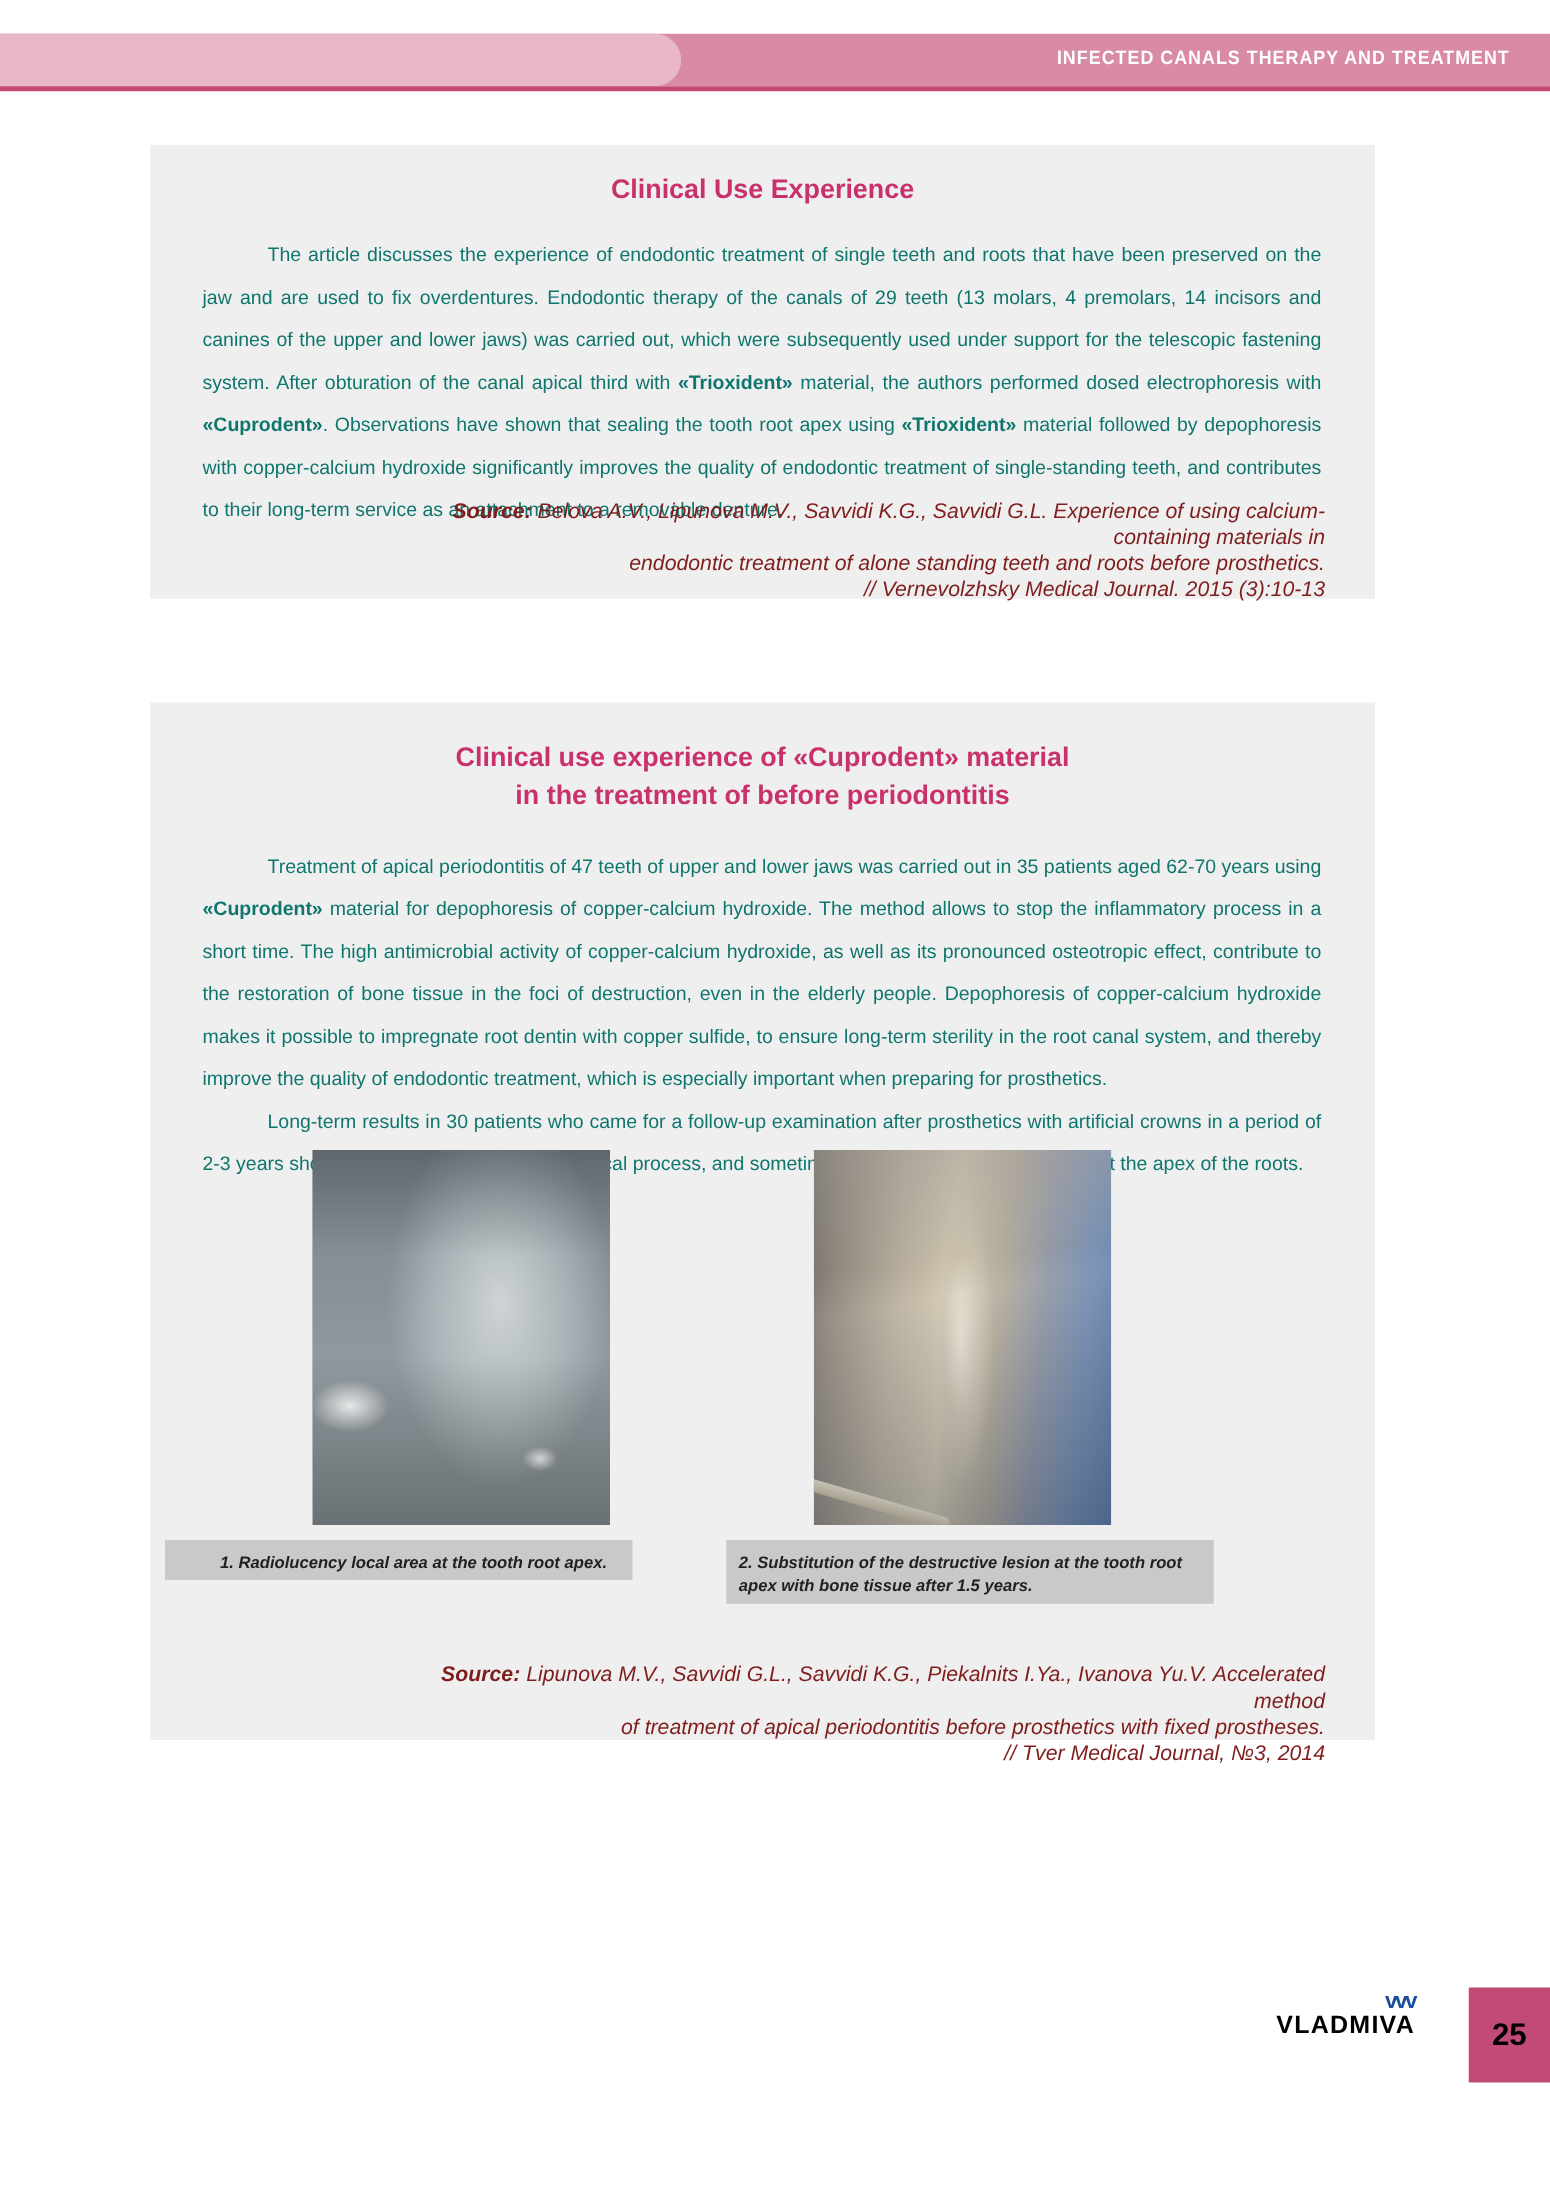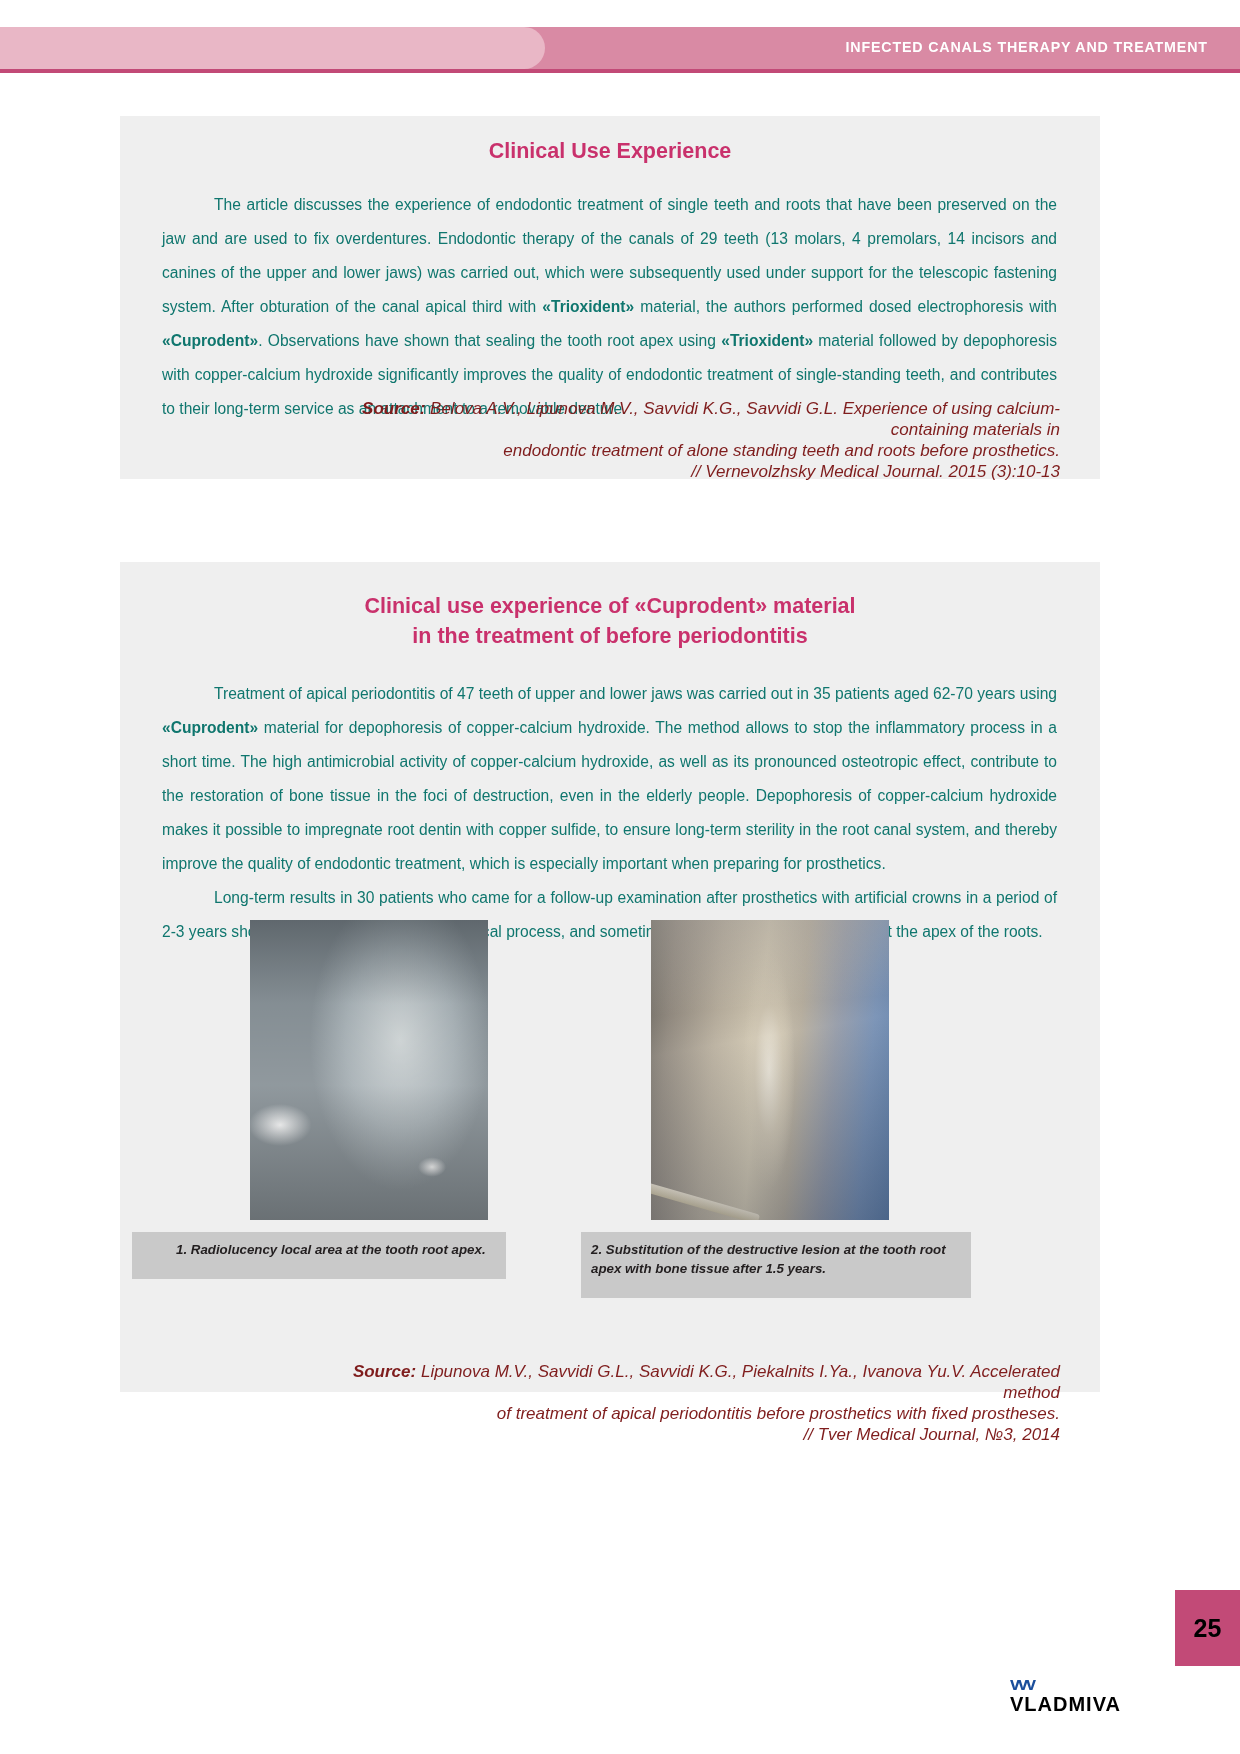--- a/index.html
+++ b/index.html
@@ -115,21 +115,20 @@
     position: absolute;
     left: 180px;
     right: 40px;
     top: 282px;
   }
   #block-2 .source {
     position: absolute;
     left: 200px;
     right: 40px;
     top: 767px;
-    margin-top: 32px;
   }
   .source .lbl { font-weight: bold; font-style: italic; }
 
   
   .figures {
     position: absolute;
     top: 358px;
     left: 0;
     width: 980px;
     height: 370px;
@@ -144,21 +143,21 @@
     overflow: hidden;
     position: relative;
   }
   .fig-cap {
     background: #c9c9c9;
     font-size: 13.3px;
     font-style: italic;
     font-weight: bold;
     line-height: 19px;
     color: #231f20;
-    padding: 8px 10px 20px 12px;
+    padding: 8px 10px 5px 12px;
     margin-top: 12px;
     font-family: "Liberation Sans", sans-serif;
   }
   #fig-1 { left: 130px; }
   #fig-1 .fig-cap { width: 374px; margin-left: -118px; padding-left: 44px; }
   #fig-2 { left: 495px; margin-left: 36px; }
   #fig-2 .fig-cap { width: 390px; margin-left: -70px; padding-left: 10px; }
 
   
   .xray1 {
@@ -216,24 +215,24 @@
     color: #000000;
     font-size: 25px;
     font-weight: bold;
     display: flex;
     align-items: center;
     justify-content: center;
   }
   .logo {
     position: absolute;
     right: 108px;
-    top: 1676px;
+    top: 1592px;
     width: 122px;
     height: 58px;
-    text-align: left;
+    text-align: right;
   }
   .logo-mark {
     color: #1b4f9c;
     font-size: 18px;
     line-height: 16px;
     letter-spacing: -2px;
     font-weight: bold;
   }
   .logo-word {
     color: #000000;

